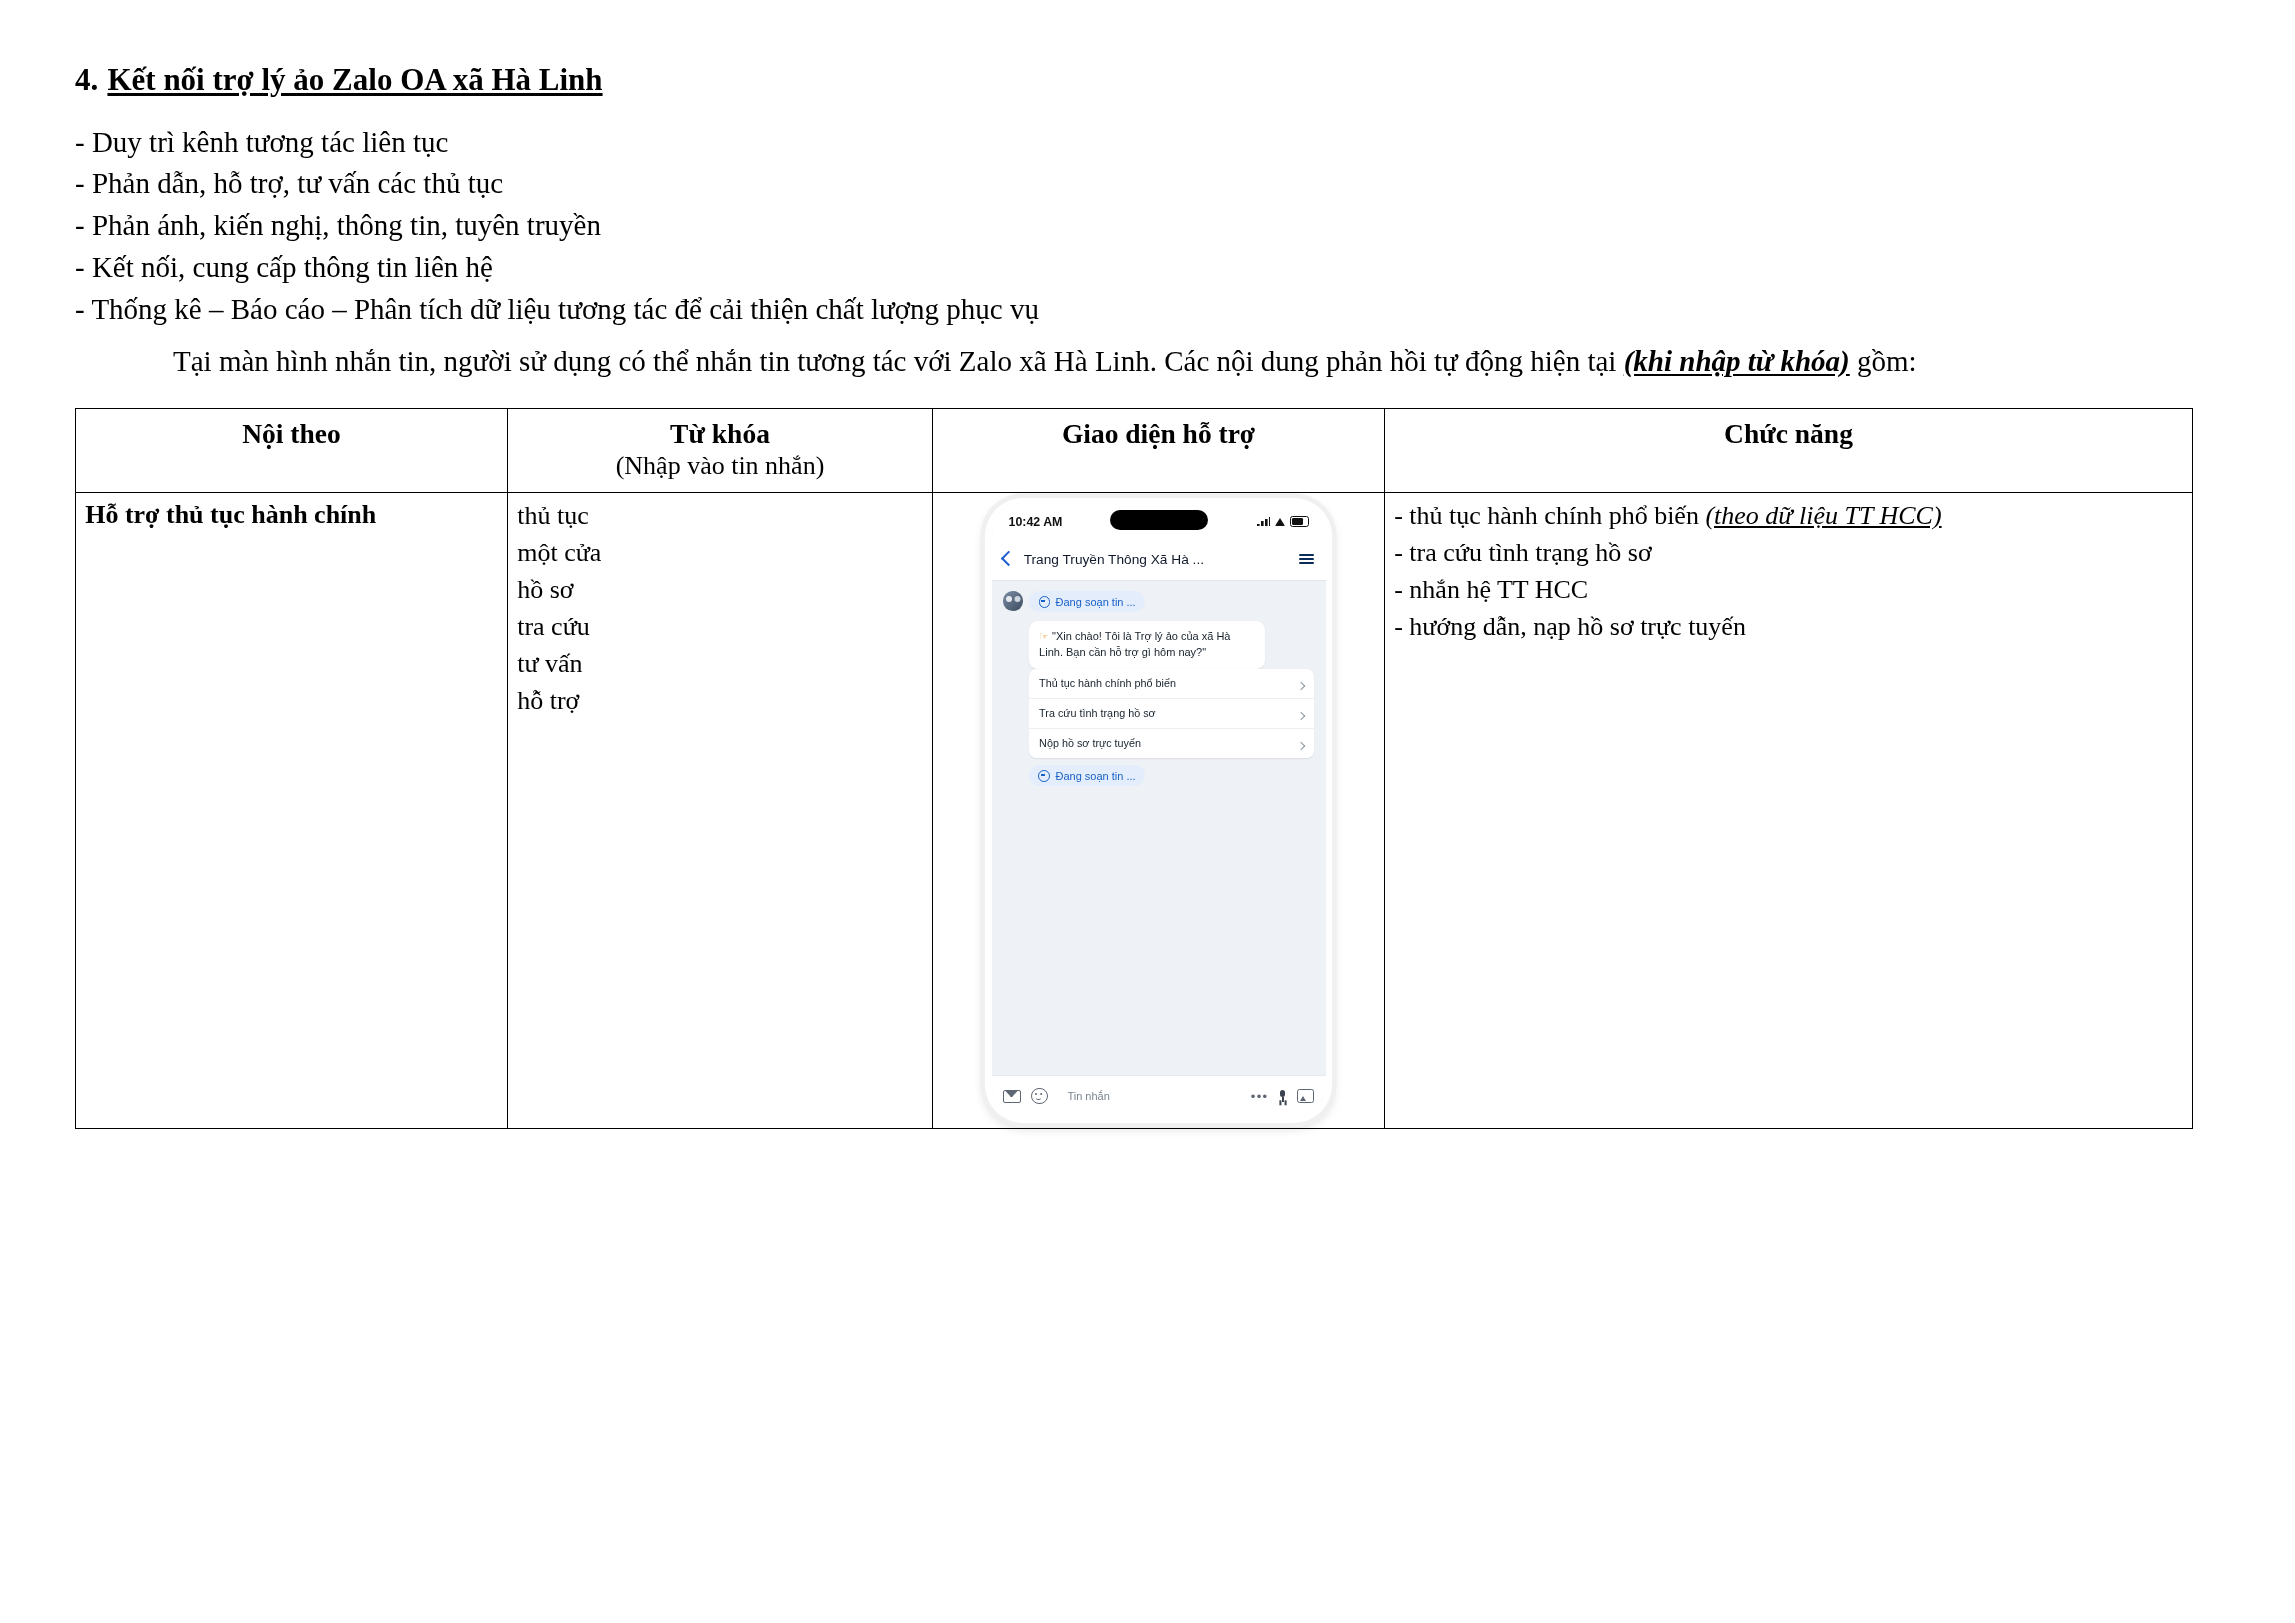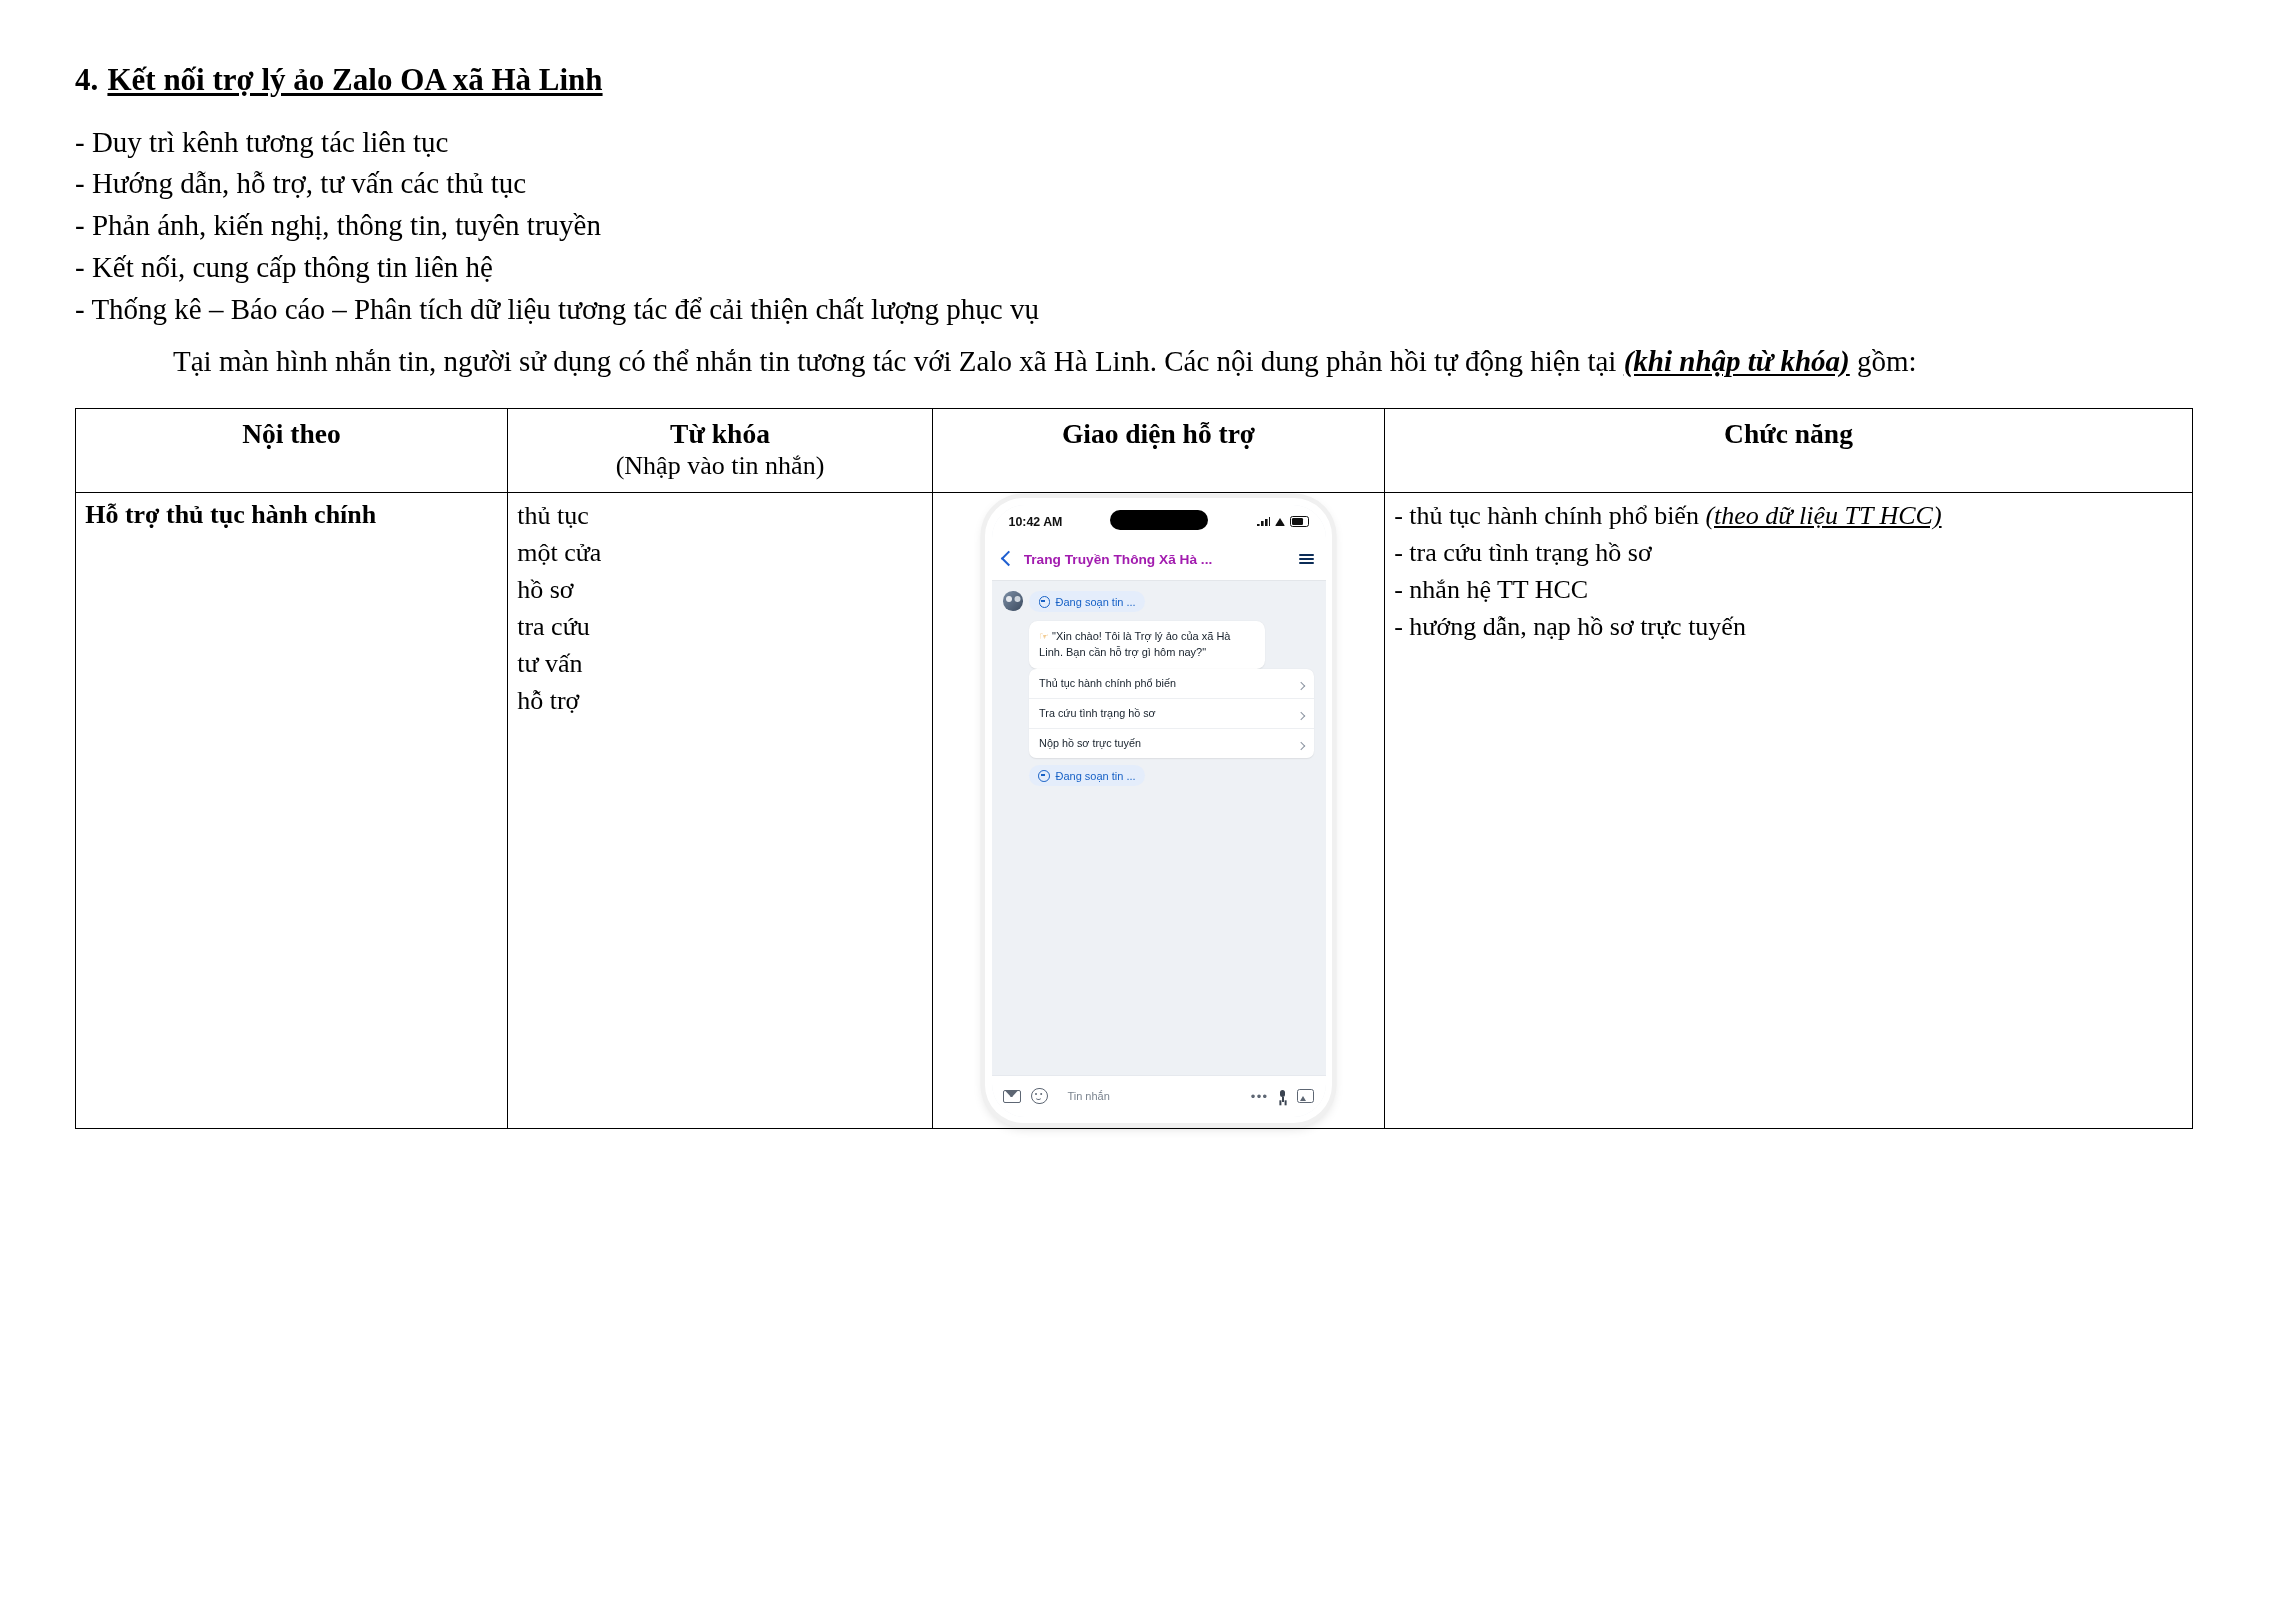--- a/index.html
+++ b/index.html
@@ -202,22 +202,22 @@
     flex: 0 0 auto;
   }
   .back-chevron {
     width: 9.2px; height: 9.2px;
     border-left: 2px solid #1f5fd0;
     border-bottom: 2px solid #1f5fd0;
     transform: rotate(45deg);
   }
   .chat-title {
     font-size: 13.7px;
-    font-weight: bold;
-    color: #a21caf;
+    font-weight: normal;
+    color: #0f172a;
     white-space: nowrap;
     overflow: hidden;
     text-overflow: ellipsis;
   }
   .hamburger {
     margin-left: auto;
     width: 14.4px;
     display: flex;
     flex-direction: column;
     gap: 2.6px;
@@ -418,21 +418,21 @@
 <body>
 
 <div class="page">
 
   <div class="title-row">
     <span class="title-num">4.</span>
     <span class="title-text">Kết nối trợ lý ảo Zalo OA xã Hà Linh</span>
   </div>
 
   <p class="bullet">- Duy trì kênh tương tác liên tục</p>
-  <p class="bullet">- Hướng dẫn, hỗ trợ, tư vấn các thủ tục</p>
+  <p class="bullet">- Phản dẫn, hỗ trợ, tư vấn các thủ tục</p>
   <p class="bullet">- Phản ánh, kiến nghị, thông tin, tuyên truyền</p>
   <p class="bullet">- Kết nối, cung cấp thông tin liên hệ</p>
   <p class="bullet">- Thống kê – Báo cáo – Phân tích dữ liệu tương tác để cải thiện chất lượng phục vụ</p>
 
   <p class="para">
     <span class="indent"></span><span>Tại màn hình nhắn tin, người sử dụng có thể nhắn tin tương tác với Zalo xã Hà Linh. Các nội dung phản hồi tự động hiện tại </span><span class="kw">(khi nhập từ khóa)</span><span> gồm:</span>
   </p>
 
   <table class="main">
     <colgroup>

